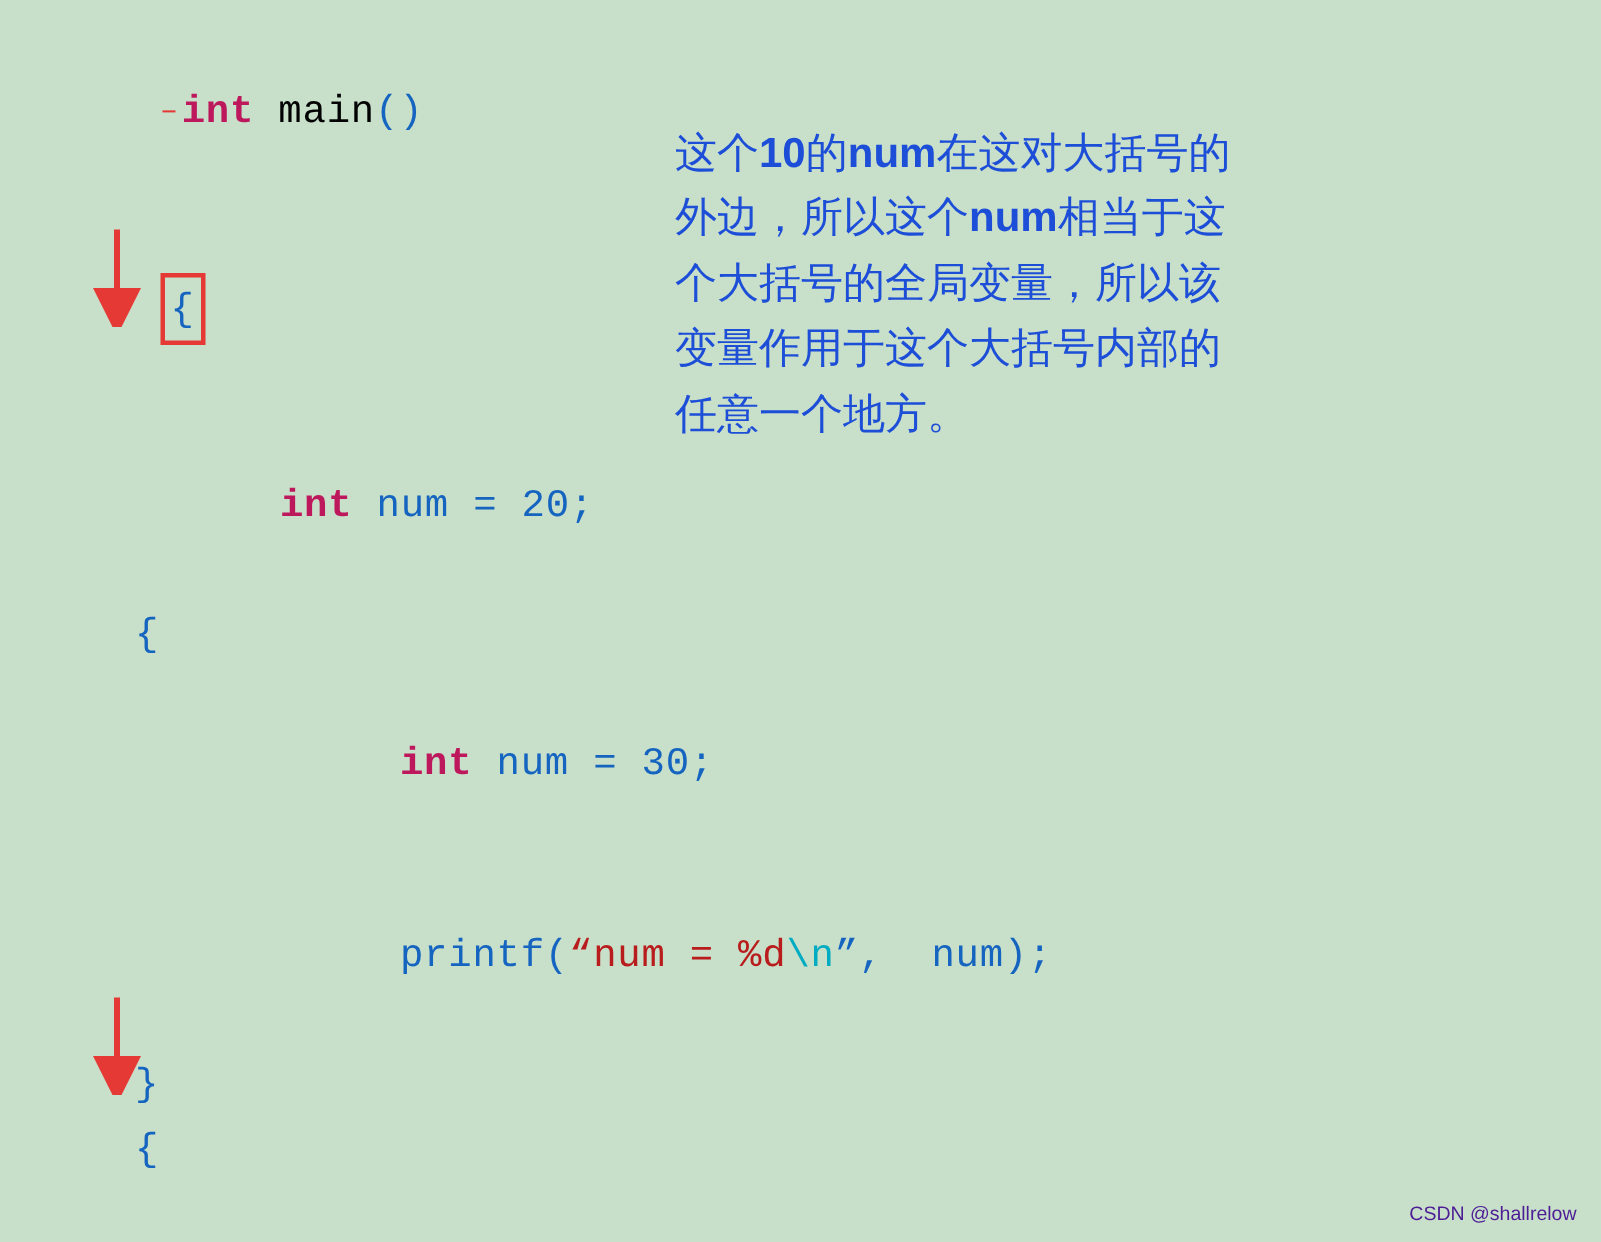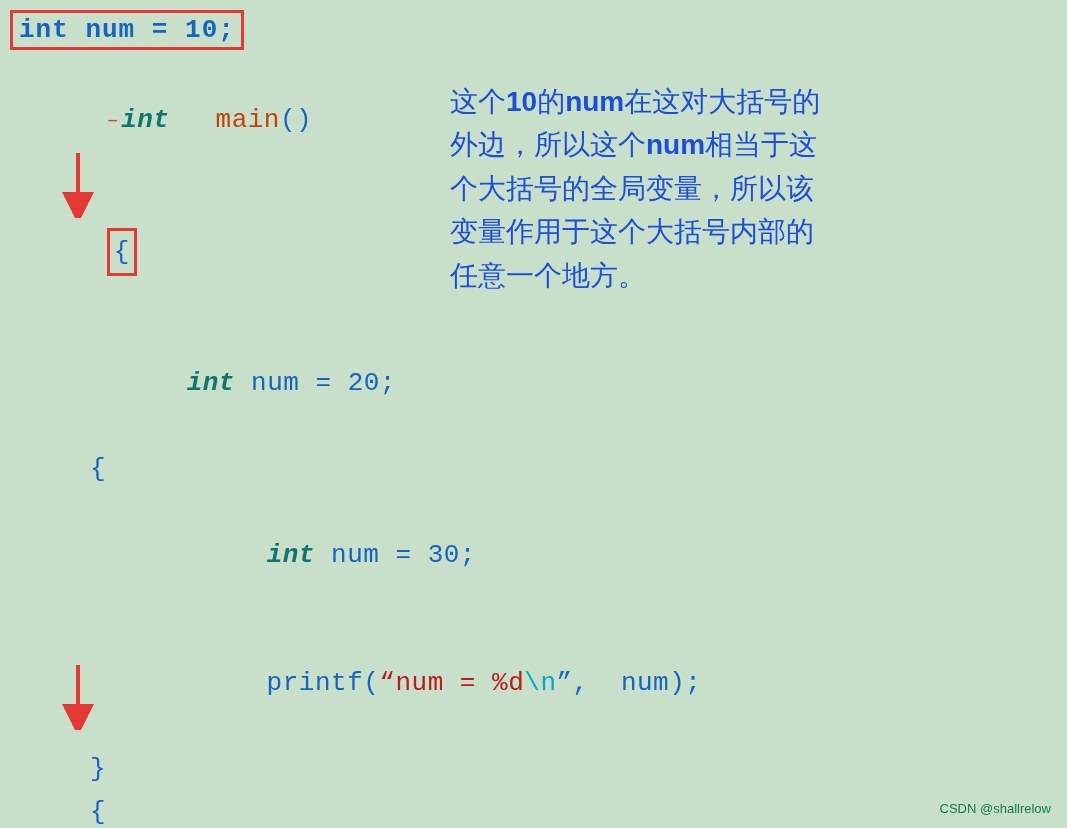--- a/index.html
+++ b/index.html
@@ -35,22 +35,22 @@
     }
 
     .code-line {
       font-size: 26px;
       line-height: 1.65;
       color: #1565c0;
       letter-spacing: 0.5px;
       white-space: pre;
     }
 
-    .kw { color: #0f766e; font-weight: bold; font-style: italic; }
-    .fn { color: #c2410c; margin-left: 30px; }
+    .kw { color: #be185d; font-weight: bold; }
+    .fn { color: #000000; }
     .cyan { color: #00acc1; }
     .brace-box {
       display: inline-block;
       border: 3px solid #e53935;
       padding: 0px 4px;
     }
 
     
     .annotation {
       font-size: 28px;
@@ -63,43 +63,40 @@
     .annotation strong {
       font-weight: bold;
     }
 
     
     .watermark {
       position: absolute;
       bottom: 12px;
       right: 16px;
       font-size: 13px;
-      color: #15803d;
+      color: #4c1d95;
       font-family: Arial, sans-serif;
     }
 
     .indent1 { padding-left: 80px; }
     .indent2 { padding-left: 160px; }
 
     .code-block {
       position: absolute;
       left: 10px;
       top: 10px;
     }
   </style>
 </head>
 <body>
 
 <div class="main-container">
 
   <div class="code-block">
 
-    <div style="margin-bottom:4px;">
-      <span class="line-highlighted">int num = 10;</span>
-    </div>
 
     <div class="code-line">
       <span style="color:#e53935; font-size:20px; vertical-align:middle; margin-right:2px;">‒</span><span class="kw">int</span> <span class="fn">main</span><span style="color:#1565c0;">()</span>
     </div>
 
     <div class="code-line">
       <span class="brace-box">{</span>
     </div>
 
     <div class="code-line indent1">

